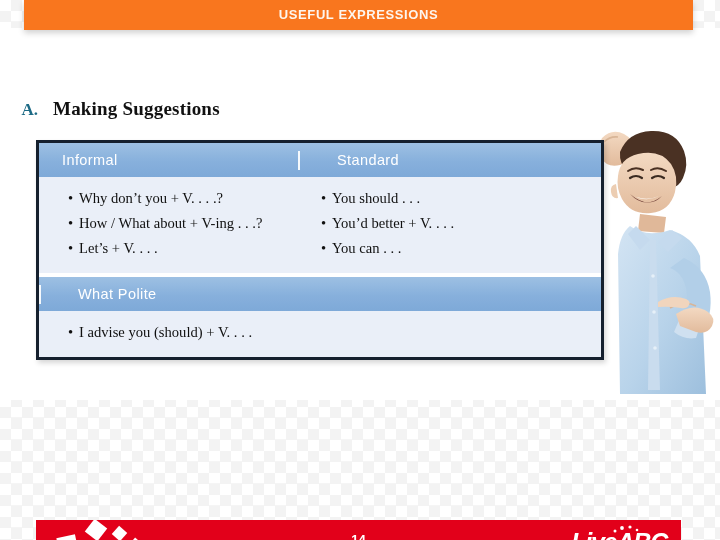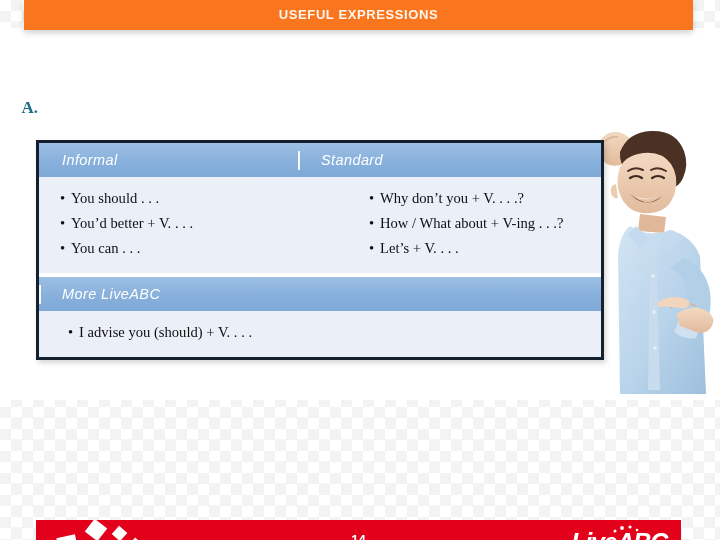--- a/index.html
+++ b/index.html
@@ -116,39 +116,38 @@
     box-sizing: border-box;
     background: #eaeff8;
     box-shadow: 2px 3px 5px rgba(0,0,0,0.16);
   }
   .hdr-row {
     display: flex;
     background: linear-gradient(180deg, #9dc0e3 0%, #87b0dc 55%, #7ea9d8 100%);
     height: 34px;
     align-items: center;
     position: relative;
-    font-style: italic;
   }
   .hdr-cell {
     color: #ffffff;
     font-family: "Liberation Sans", sans-serif;
     font-size: 14.5px;
     letter-spacing: 0.4px;
     font-weight: normal;
     white-space: nowrap;
   }
   .hdr-cell.c1 { width: 259px; padding-left: 23px; box-sizing: border-box; }
   .hdr-divider {
     width: 2px;
     height: 19px;
     background: #ffffff;
     opacity: 0.92;
     flex: 0 0 2px;
   }
-  .hdr-cell.c2 { padding-left: 21px; box-sizing: border-box; }
+  .hdr-cell.c2 { padding-left: 37px; box-sizing: border-box; }
 
   .body-row {
     display: flex;
     background: #eaeff8;
   }
   .body-cell {
     box-sizing: border-box;
     padding: 9px 0 12px 0;
   }
   .body-cell.c1 { width: 261px; padding-left: 29px; }
@@ -236,20 +235,21 @@
 <div id="page">
   <div class="pattern-mask"></div>
 </div>
 
 <div class="banner">
   <div class="banner-title">USEFUL EXPRESSIONS</div>
 </div>
 
 <div class="section-head">
   <span class="section-letter">A.</span>
+  <span class="section-title">Making Suggestions</span>
 </div>
 
 <div class="photo">
   <svg width="128" height="268" viewBox="0 0 128 268">
     <defs>
       <linearGradient id="shirt" x1="0" y1="0" x2="1" y2="1">
         <stop offset="0%" stop-color="#d3e4f3"></stop>
         <stop offset="55%" stop-color="#b8d3ea"></stop>
         <stop offset="100%" stop-color="#9dbfdd"></stop>
       </linearGradient>
@@ -303,37 +303,37 @@
 
 <div class="table-wrap">
 
   <div class="hdr-row">
     <div class="hdr-cell c1">Informal</div>
     <div class="hdr-divider"></div>
     <div class="hdr-cell c2">Standard</div>
   </div>
 
   <div class="body-row">
+    <div class="body-cell c1">
+      <div class="bullet-line"><span class="dot">•</span><span>Why don’t you + V. . . .?</span></div>
+      <div class="bullet-line"><span class="dot">•</span><span>How / What about + V-ing . . .?</span></div>
+      <div class="bullet-line"><span class="dot">•</span><span>Let’s + V. . . .</span></div>
+    </div>
     <div class="body-cell c2">
       <div class="bullet-line"><span class="dot">•</span><span>You should . . .</span></div>
       <div class="bullet-line"><span class="dot">•</span><span>You’d better + V. . . .</span></div>
       <div class="bullet-line"><span class="dot">•</span><span>You can . . .</span></div>
     </div>
-    <div class="body-cell c1">
-      <div class="bullet-line"><span class="dot">•</span><span>Why don’t you + V. . . .?</span></div>
-      <div class="bullet-line"><span class="dot">•</span><span>How / What about + V-ing . . .?</span></div>
-      <div class="bullet-line"><span class="dot">•</span><span>Let’s + V. . . .</span></div>
-    </div>
   </div>
 
   <div class="row-gap"></div>
 
   <div class="hdr-row">
     <div class="hdr-divider"></div>
-    <div class="hdr-cell c2">More LiveABC</div>
+    <div class="hdr-cell c2">What Polite</div>
   </div>
 
   <div class="body-row">
     <div class="body-cell c1">
       <div class="bullet-line"><span class="dot">•</span><span>I advise you (should) + V. . . .</span></div>
     </div>
     <div class="body-cell c2">
     </div>
   </div>
 

